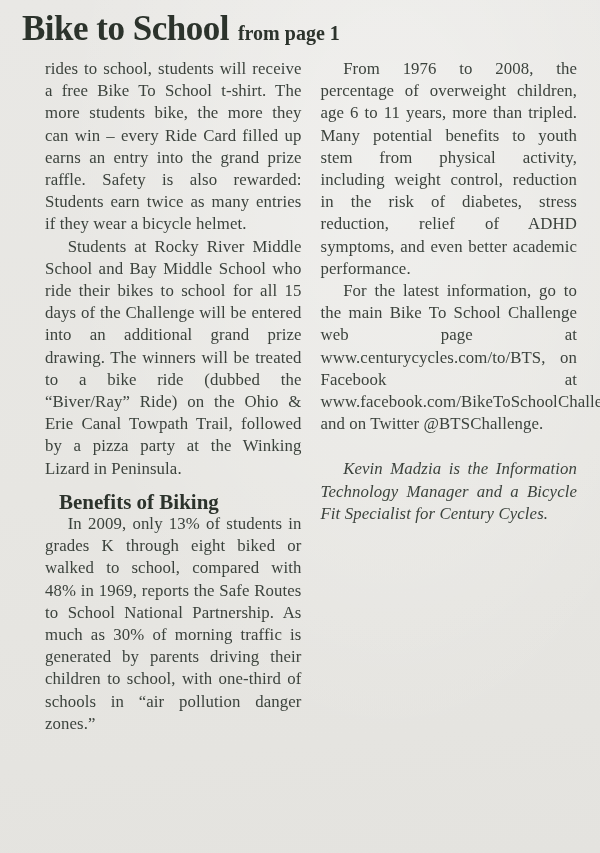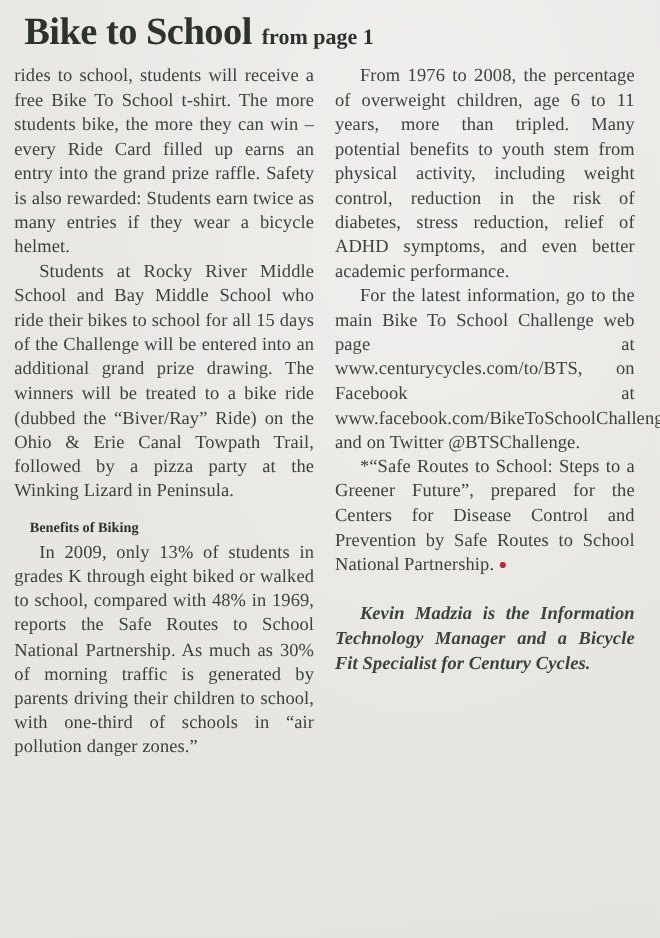--- a/index.html
+++ b/index.html
@@ -35,52 +35,52 @@
   .masthead .continuation {
     font-size: 20px;
     font-weight: bold;
     margin-left: 9px;
     color: var(--heading-ink);
   }
   .columns {
     display: flex;
     gap: 19px;
     padding: 9px 23px 0 13px;
+    margin-left: 32px;
   }
   .col {
     flex: 1 1 0;
     min-width: 0;
   }
   .col p {
     font-size: 16.8px;
     line-height: 22.2px;
     text-align: justify;
     text-justify: inter-word;
     hyphens: none;
     letter-spacing: 0.1px;
   }
   .col p.indent { text-indent: 1.35em; }
   .col h2 {
-    font-size: 13px;
+    font-size: 21px;
     line-height: 22.2px;
     font-weight: bold;
     color: var(--heading-ink);
     margin-top: 11px;
     padding-left: 14px;
   }
   .end-mark {
     color: var(--accent-red);
     font-size: 13px;
     vertical-align: 1px;
     padding-left: 4px;
   }
   .byline {
     margin-top: 23px;
     font-style: italic;
-    font-weight: bold;
   }
 </style>
 </head>
 <body>
 
 <div class="page">
 
   <header class="masthead">
     <span class="title">Bike to School</span><span class="continuation">from page 1</span>
   </header>
@@ -90,18 +90,17 @@
     <div class="col">
       <p>rides to school, students will receive a free Bike To School t-shirt. The more students bike, the more they can win – every Ride Card filled up earns an entry into the grand prize raffle. Safety is also rewarded: Students earn twice as many entries if they wear a bicycle helmet.</p>
       <p class="indent">Students at Rocky River Middle School and Bay Middle School who ride their bikes to school for all 15 days of the Challenge will be entered into an additional grand prize drawing. The winners will be treated to a bike ride (dubbed the “Biver/Ray” Ride) on the Ohio &amp; Erie Canal Towpath Trail, followed by a pizza party at the Winking Lizard in Peninsula.</p>
       <h2>Benefits of Biking</h2>
       <p class="indent">In 2009, only 13% of students in grades K through eight biked or walked to school, compared with 48% in 1969, reports the Safe Routes to School National Partnership. As much as 30% of morning traffic is generated by parents driving their children to school, with one-third of schools in “air pollution danger zones.”</p>
     </div>
 
     <div class="col">
       <p class="indent">From 1976 to 2008, the percentage of overweight children, age 6 to 11 years, more than tripled. Many potential benefits to youth stem from physical activity, including weight control, reduction in the risk of diabetes, stress reduction, relief of ADHD symptoms, and even better academic performance.</p>
       <p class="indent">For the latest information, go to the main Bike To School Challenge web page at www.centurycycles.com/to/BTS, on Facebook at www.facebook.com/BikeToSchoolChallenge, and on Twitter @BTSChallenge.</p>
-      <p class="indent"><span>*“Safe Routes to School: Steps to a Greener Future”, prepared for the Centers for Disease Control and Prevention by Safe Routes to School National Partnership.</span><span class="end-mark">●</span></p>
       <p class="indent byline">Kevin Madzia is the Information Technology Manager and a Bicycle Fit Specialist for Century Cycles.</p>
     </div>
 
   </div>
 </div>
 
 </body></html>

